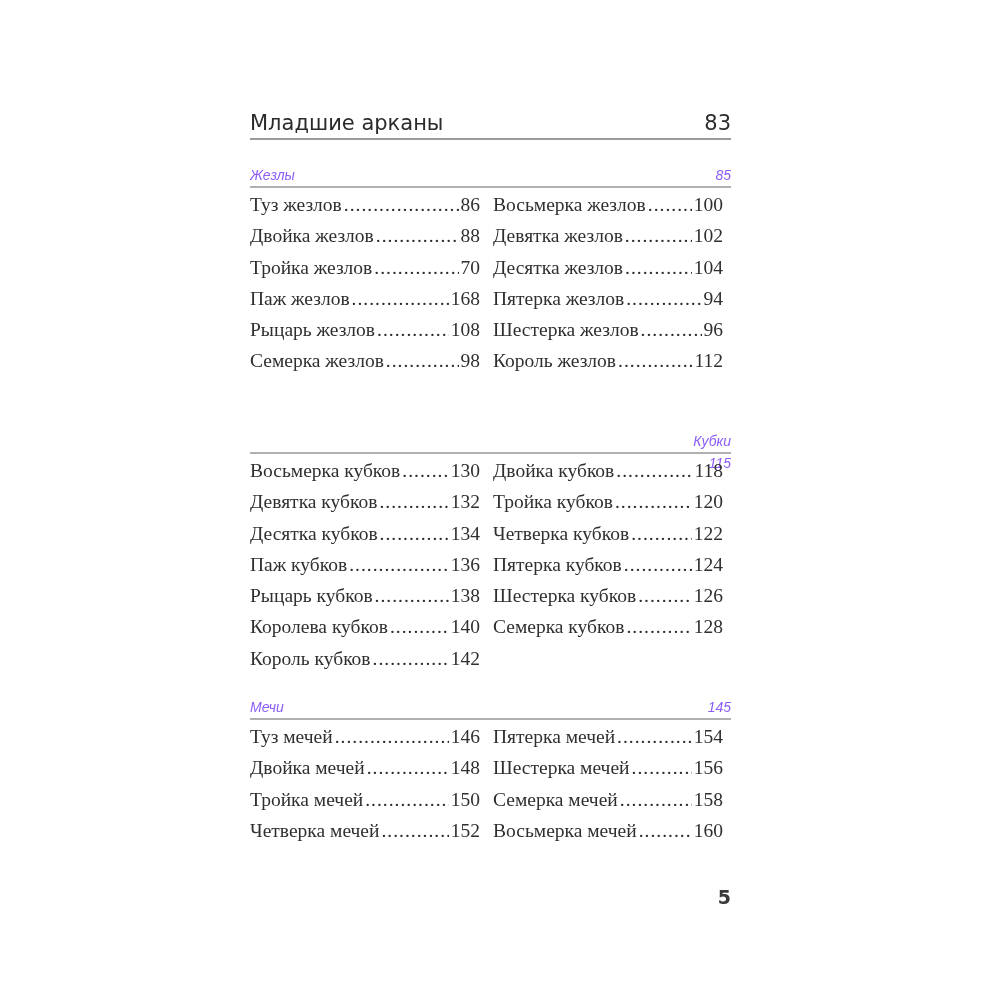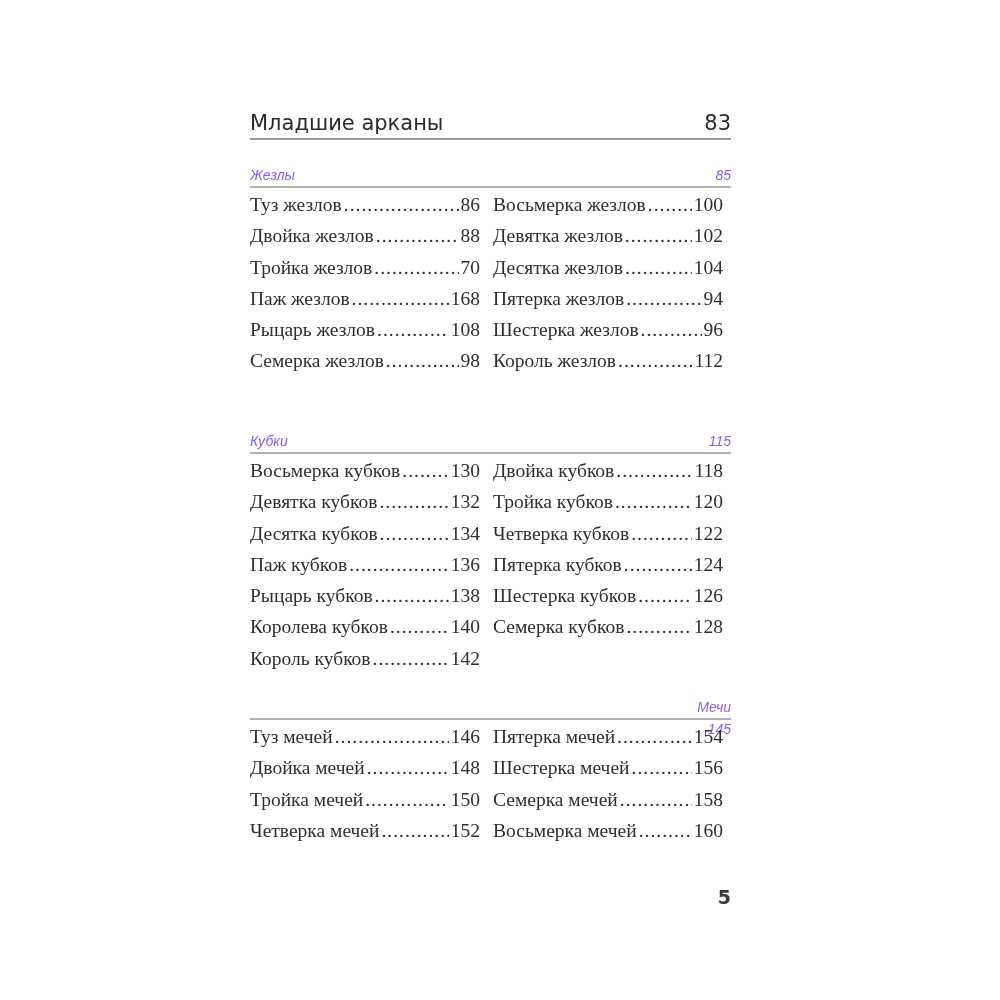--- a/index.html
+++ b/index.html
@@ -90,21 +90,21 @@
           <span class="name">Семерка жезлов</span>
           <span class="dots"></span>
           <span class="pg">98</span>
         </div>
         <div class="entry">
           <span class="name">Король жезлов</span>
           <span class="dots"></span>
           <span class="pg">112</span>
         </div>
       </div>
-      <div class="section-head" style="top: 430px;">
+      <div class="section-head" style="top: 430px; flex-direction: column;">
         <span>Кубки</span>
         <span>115</span>
       </div>
       <div class="grid" style="top: 460px;">
         <div class="entry">
           <span class="name">Восьмерка кубков</span>
           <span class="dots"></span>
           <span class="pg">130</span>
         </div>
         <div class="entry">
@@ -161,21 +161,21 @@
           <span class="name">Семерка кубков</span>
           <span class="dots"></span>
           <span class="pg">128</span>
         </div>
         <div class="entry">
           <span class="name">Король кубков</span>
           <span class="dots"></span>
           <span class="pg">142</span>
         </div>
       </div>
-      <div class="section-head" style="top: 696px; flex-direction: column;">
+      <div class="section-head" style="top: 696px;">
         <span>Мечи</span>
         <span>145</span>
       </div>
       <div class="grid" style="top: 726px;">
         <div class="entry">
           <span class="name">Туз мечей</span>
           <span class="dots"></span>
           <span class="pg">146</span>
         </div>
         <div class="entry">

